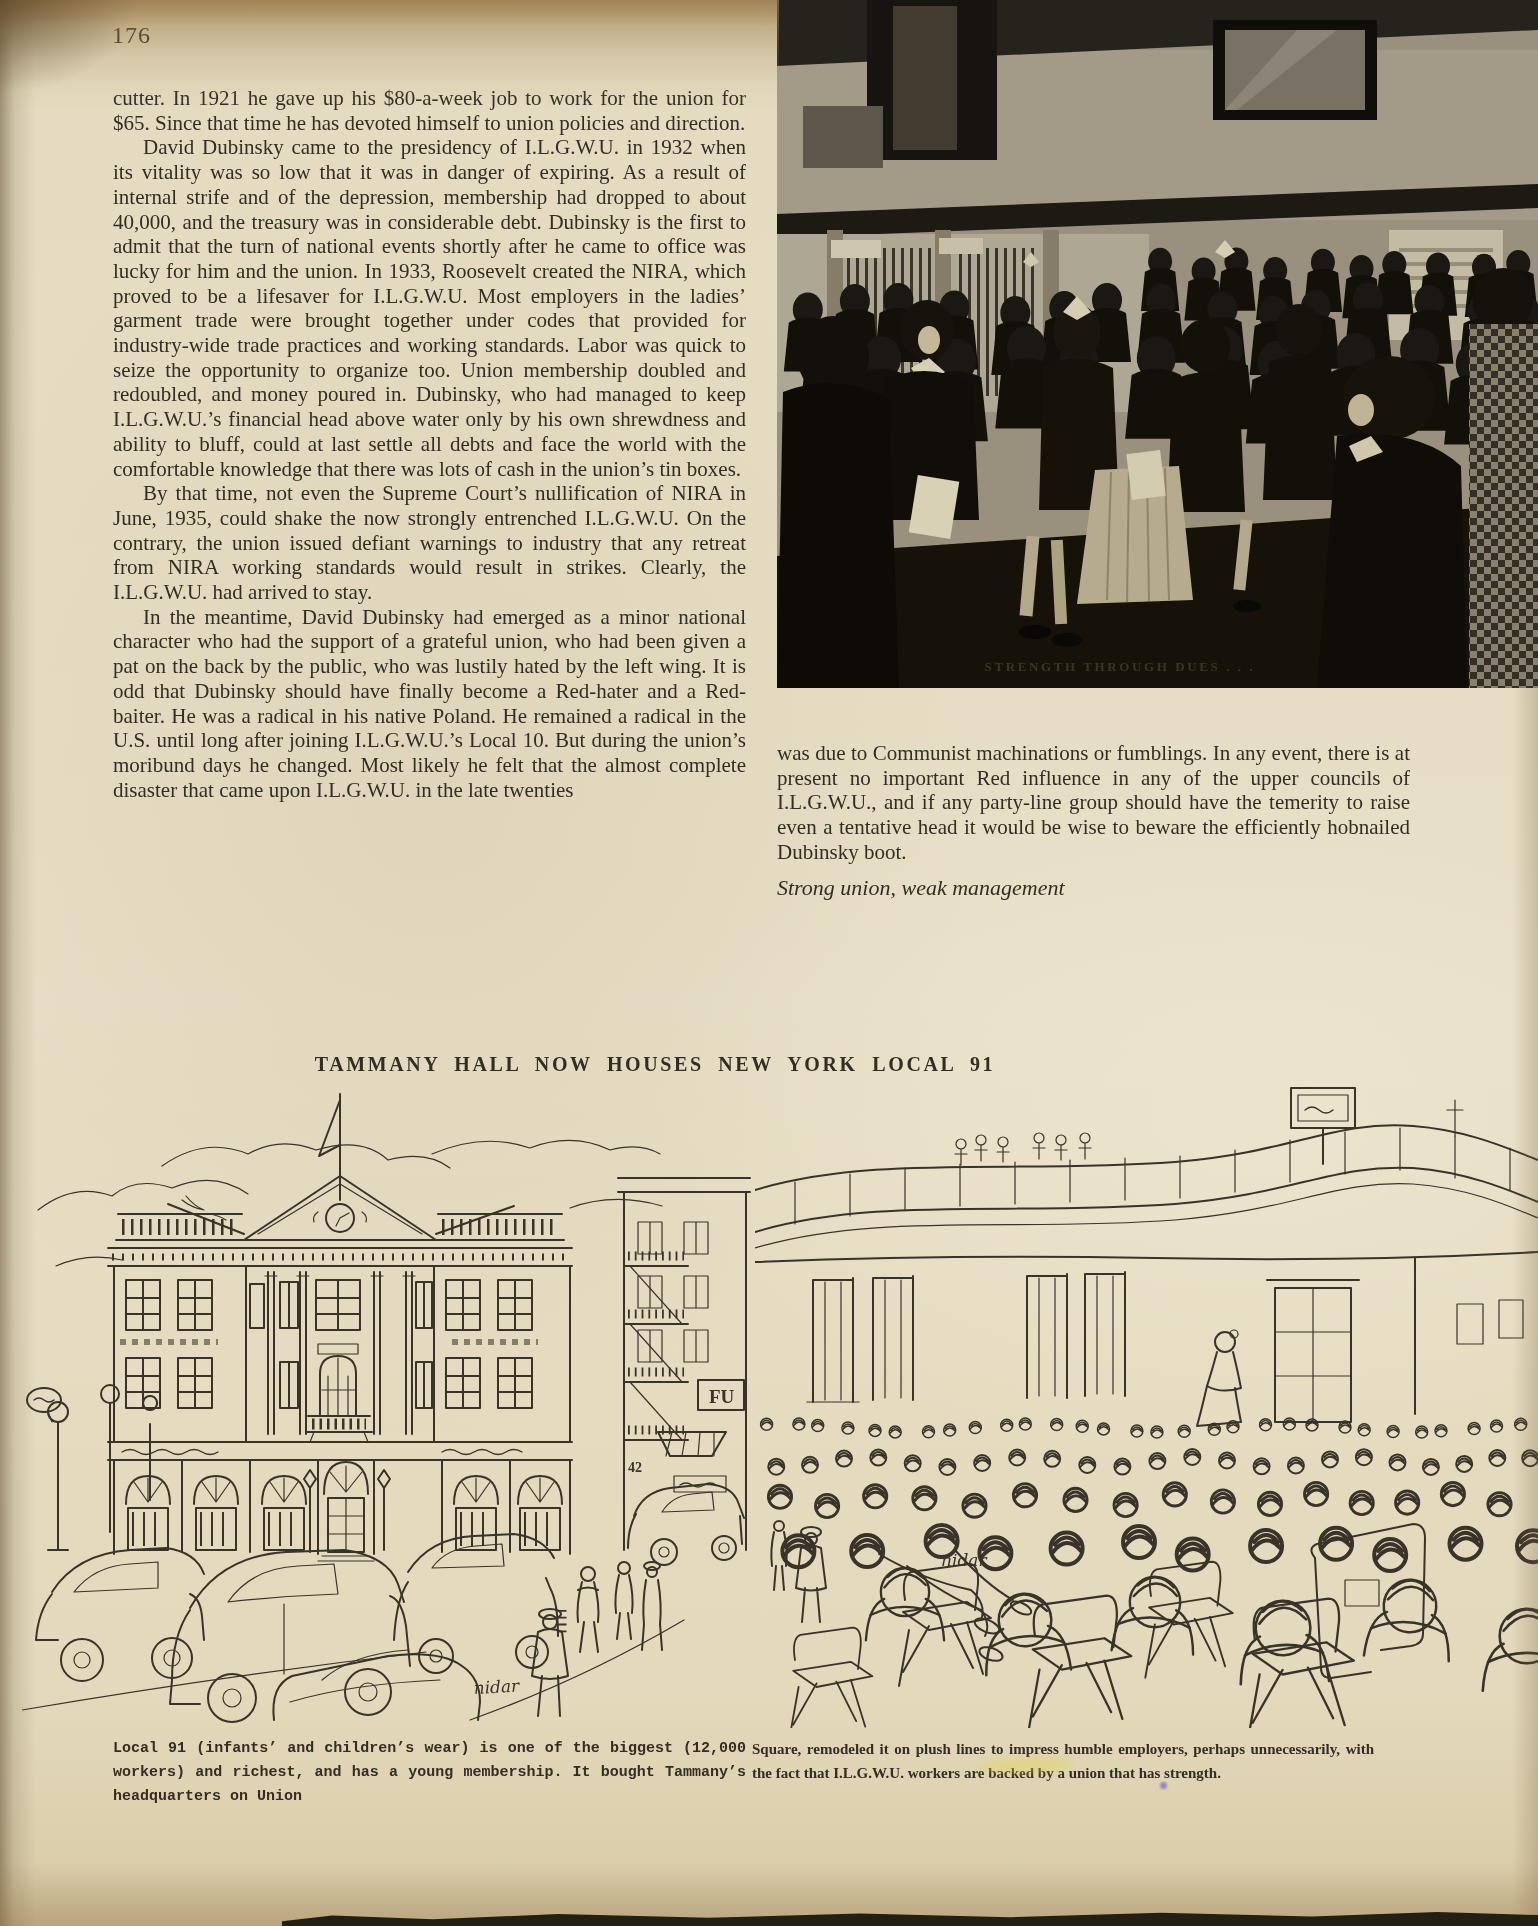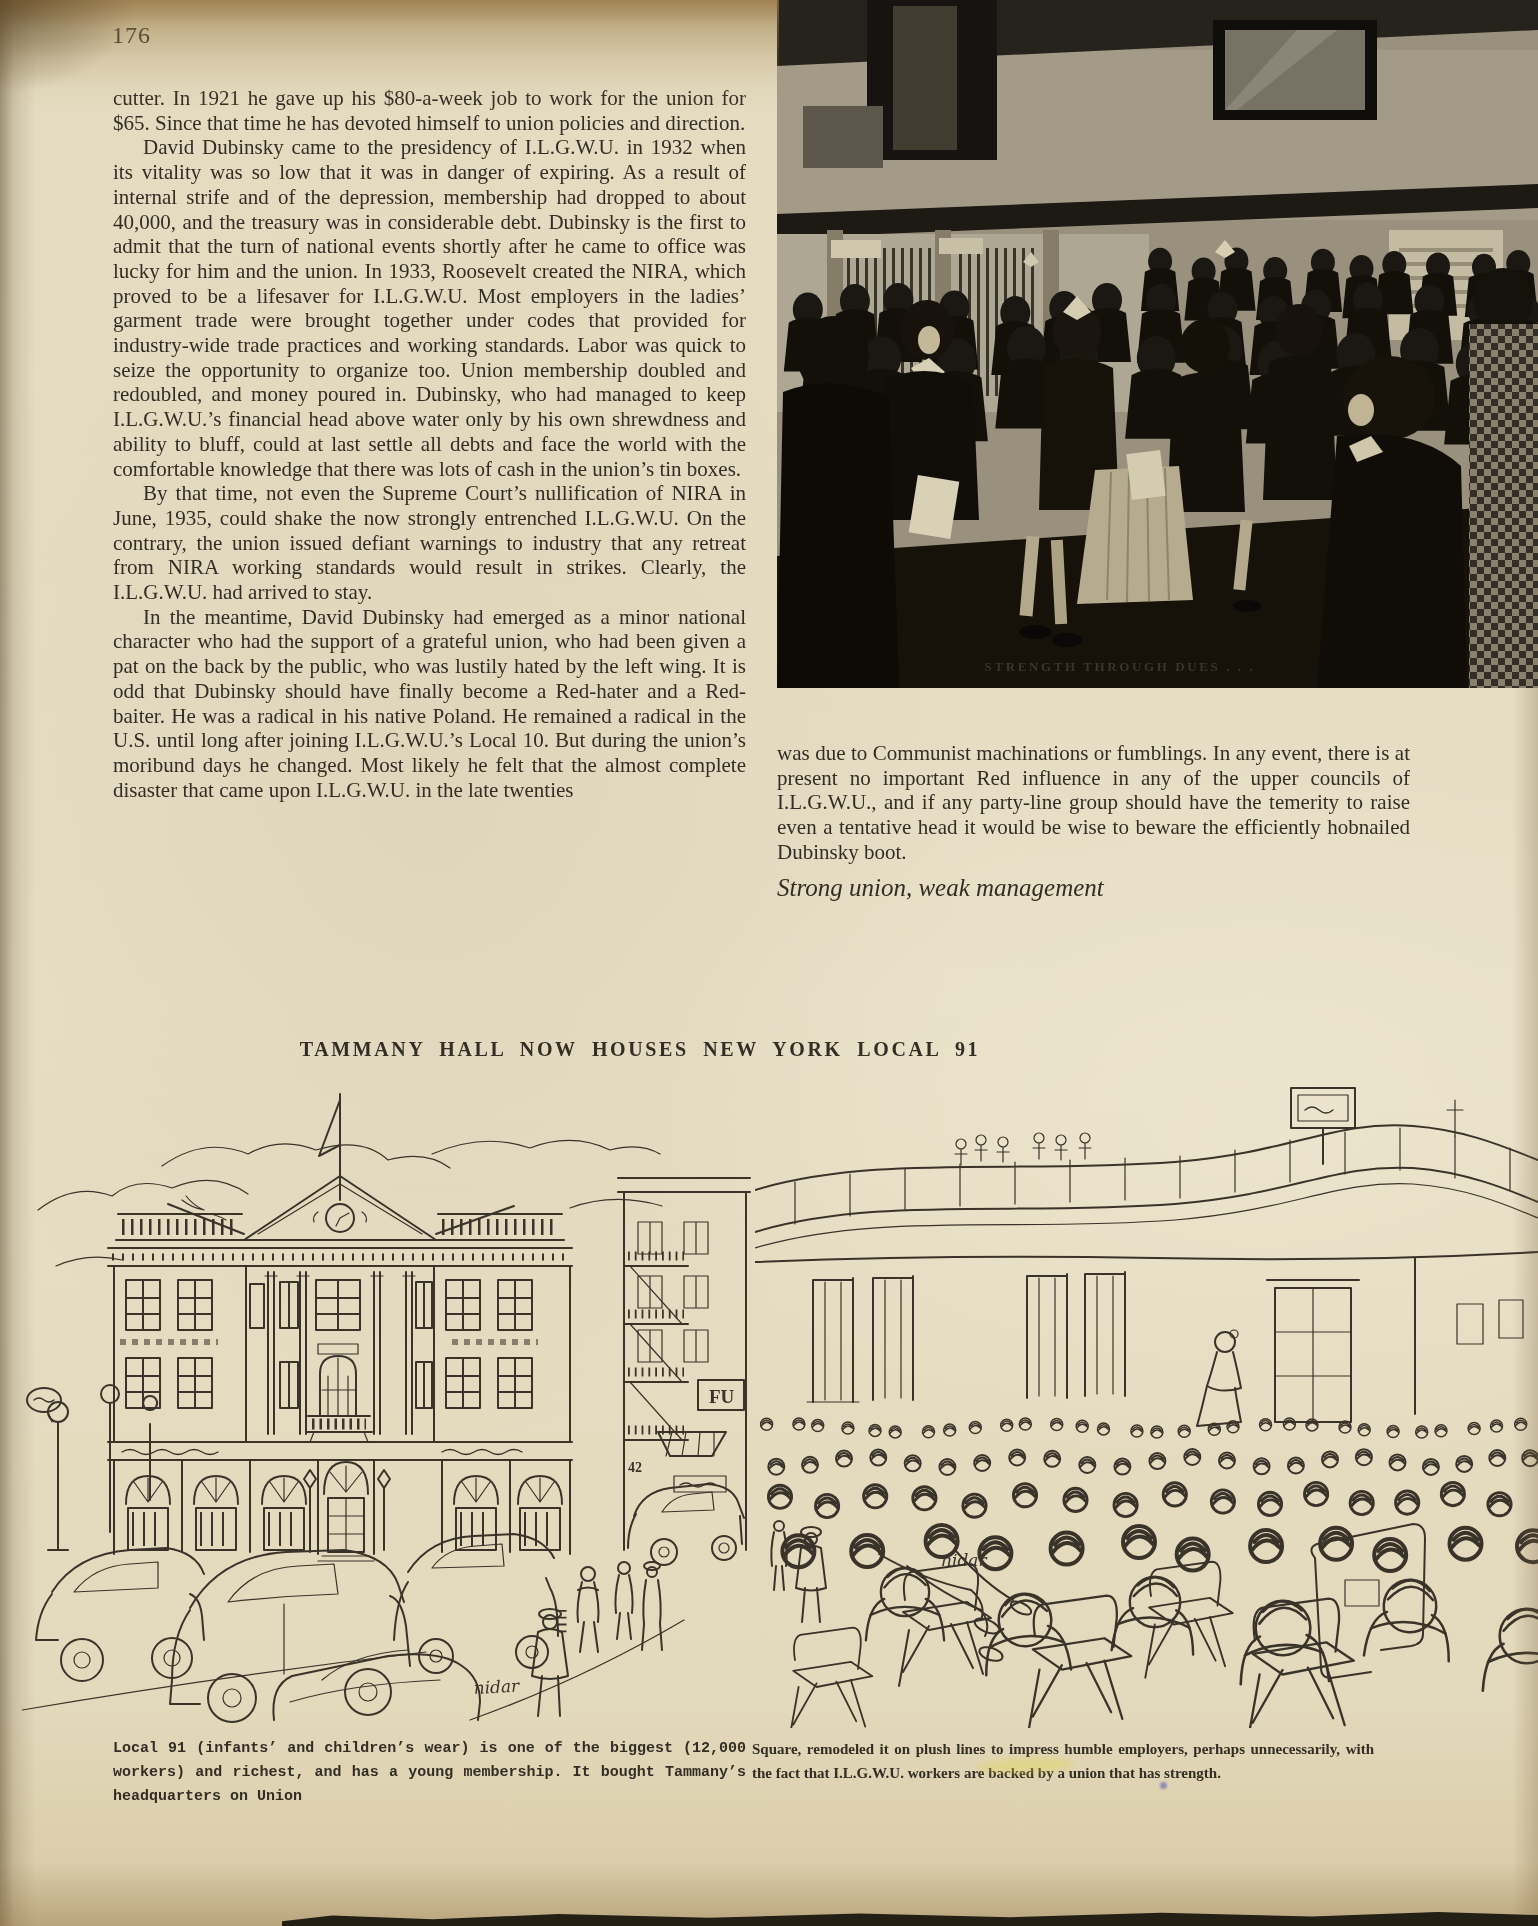--- a/index.html
+++ b/index.html
@@ -26,26 +26,26 @@
   .edge-bottom-tan{position:absolute;left:0;right:0;bottom:0;height:64px;pointer-events:none;
     background:linear-gradient(0deg, rgba(138,108,66,.4), transparent);}
   .edge-bottom-dark{position:absolute;left:282px;right:0;bottom:0;height:17px;background:#241f14;
     clip-path:polygon(0 100%,0 72%,4% 38%,12% 60%,22% 30%,34% 52%,46% 26%,58% 48%,70% 22%,82% 44%,92% 18%,100% 36%,100% 100%);}
   .page-number{position:absolute;left:112px;top:22px;font-size:24px;letter-spacing:1px;color:#36312a;}
   .col{font-size:21px;line-height:24.7px;color:#332e25;text-align:justify;}
   .col p{margin:0;}
   .indent{text-indent:30px;}
   .col-left{position:absolute;left:113px;top:86px;width:633px;}
   .col-right{position:absolute;left:777px;top:741px;width:633px;}
-  .subhead{margin:11px 0 7px 0;font-style:italic;font-weight:normal;font-size:25px;color:#332e25;}
+  .subhead{margin:11px 0 7px 0;font-style:italic;font-weight:normal;font-size:22px;color:#332e25;}
   .photo{position:absolute;left:777px;top:0;width:761px;height:688px;}
   .photo svg{display:block;width:100%;height:100%;}
   .photo-caption{position:absolute;left:777px;top:659px;width:686px;text-align:center;
     font-size:13px;font-weight:bold;letter-spacing:2.6px;color:#3a352a;}
-  .feature-heading{position:absolute;left:110px;top:1038px;width:1060px;margin:0;text-align:center;
+  .feature-heading{position:absolute;left:110px;top:1038px;width:1060px;margin:15px;text-align:center;
     font-size:20px;font-weight:bold;letter-spacing:2.6px;word-spacing:7px;color:#332e25;}
   .drawing{position:absolute;top:1080px;height:648px;}
   .drawing svg{display:block;width:100%;height:100%;}
   .drawing-left{left:22px;width:733px;text-align:center;}
   .drawing-right{left:755px;width:783px;}
   .caption{position:absolute;top:1737px;font-size:15px;line-height:24px;font-weight:bold;color:#332e25;text-align:justify;}
   .caption-left{left:113px;width:633px;font-family:Liberation Mono, monospace;}
   .caption-right{left:752px;width:622px;}
   .smudge-yellow{position:absolute;left:978px;top:1758px;width:96px;height:15px;border-radius:50%;
     background:rgba(225,214,70,.38);filter:blur(3px);transform:rotate(-2deg);}

